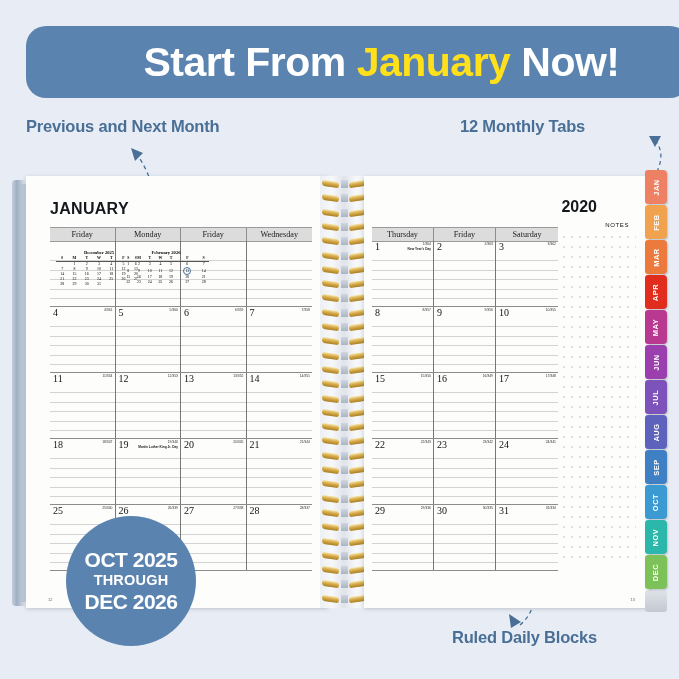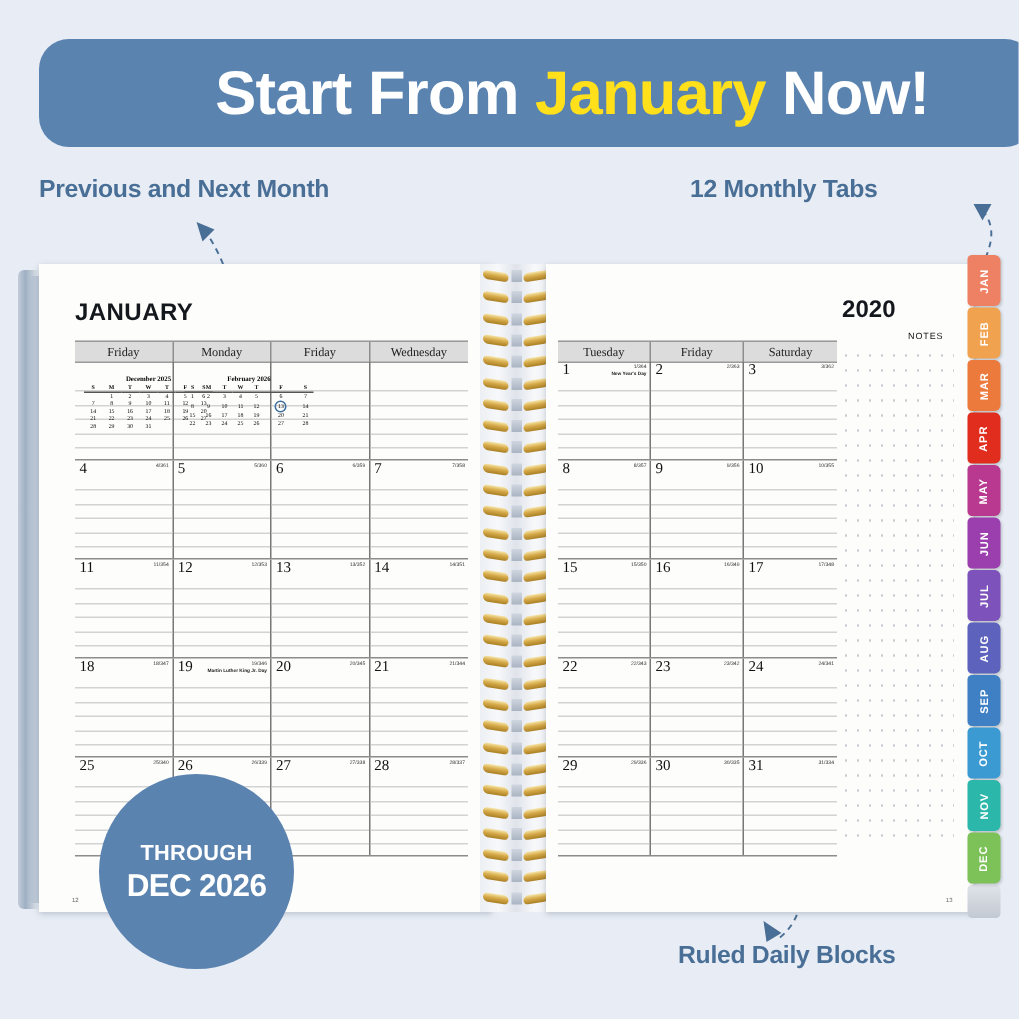--- a/index.html
+++ b/index.html
@@ -654,21 +654,21 @@
       <div class="coil" style="top: 418.7px;">
         <span></span>
       </div>
     </div>
 
   <div class="page page-right">
     <div class="year-title">2020</div>
     <div class="notes-label">NOTES</div>
     <div class="dotgrid"></div>
     <div class="dow-row" id="dow-right" style="left:8px;top:51px;width:186px;">
-        <div class="dow" style="width: 62px;">Tuesday</div>
+        <div class="dow" style="width: 62px;">Thursday</div>
         <div class="dow" style="width: 62px;">Friday</div>
         <div class="dow" style="width: 62px;">Saturday</div>
       </div>
     <div class="grid" id="grid-right" style="left:8px;top:65px;width:186px;">
         <div class="wk" style="height: 66px;">
           <div class="cell" style="width: 62px;">
             <div class="daynum">1</div>
             <div class="dfrac">1/364</div>
             <div class="hol">New Year's Day</div>
             <div class="rules">
@@ -896,15 +896,16 @@
     <div class="tab" style="background: rgb(43, 184, 171);">
       <span>NOV</span>
     </div>
     <div class="tab" style="background: rgb(124, 194, 88);">
       <span>DEC</span>
     </div>
     <div class="tab-end"></div>
   </div>
 
 <div class="badge">
+  <div class="b1">OCT 2025</div>
   <div class="b2">THROUGH</div>
   <div class="b3">DEC 2026</div>
 </div>
 
 </body></html>

